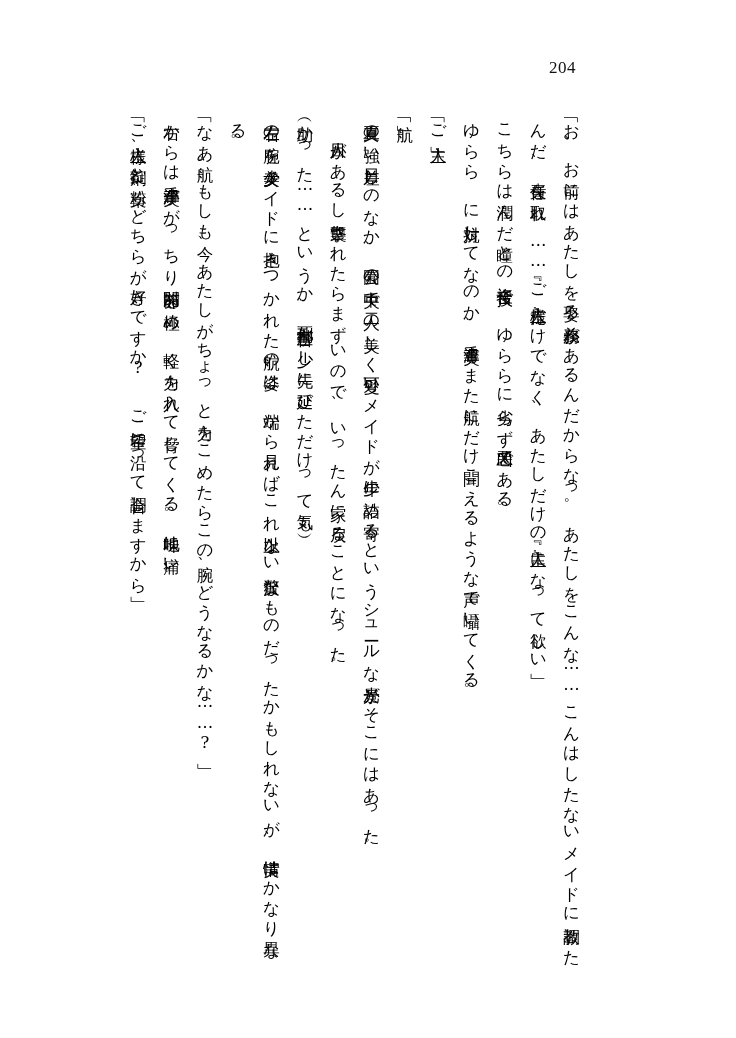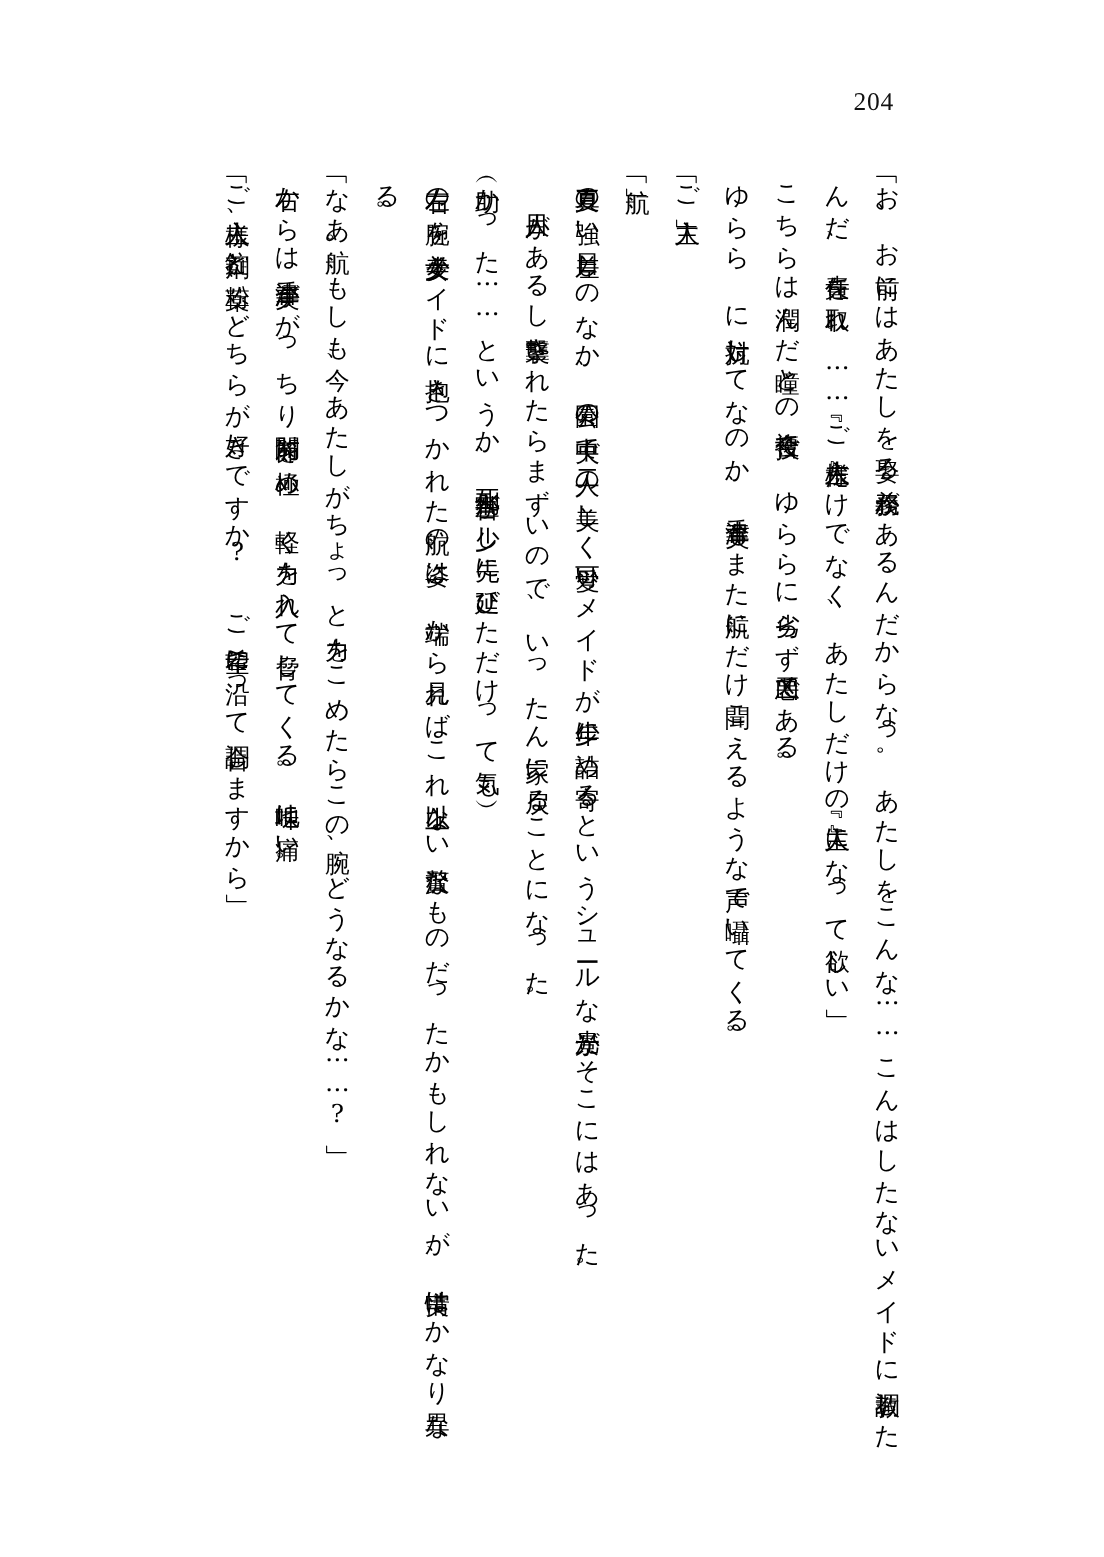--- a/index.html
+++ b/index.html
@@ -10,21 +10,20 @@
   body {
     font-family: "Liberation Serif", "DejaVu Serif", serif;
     color: #000000;
   }
   #page {
     position: relative;
     width: 680px;
     height: 1038px;
     background: #ffffff;
     overflow: hidden;
-    padding-left: 20px;
   }
   
   #page-number {
     position: absolute;
     top: 58px;
     right: 104px;
     font-size: 17px;
     letter-spacing: 0.5px;
     font-family: "Liberation Serif", "DejaVu Serif", serif;
     color: #111;

